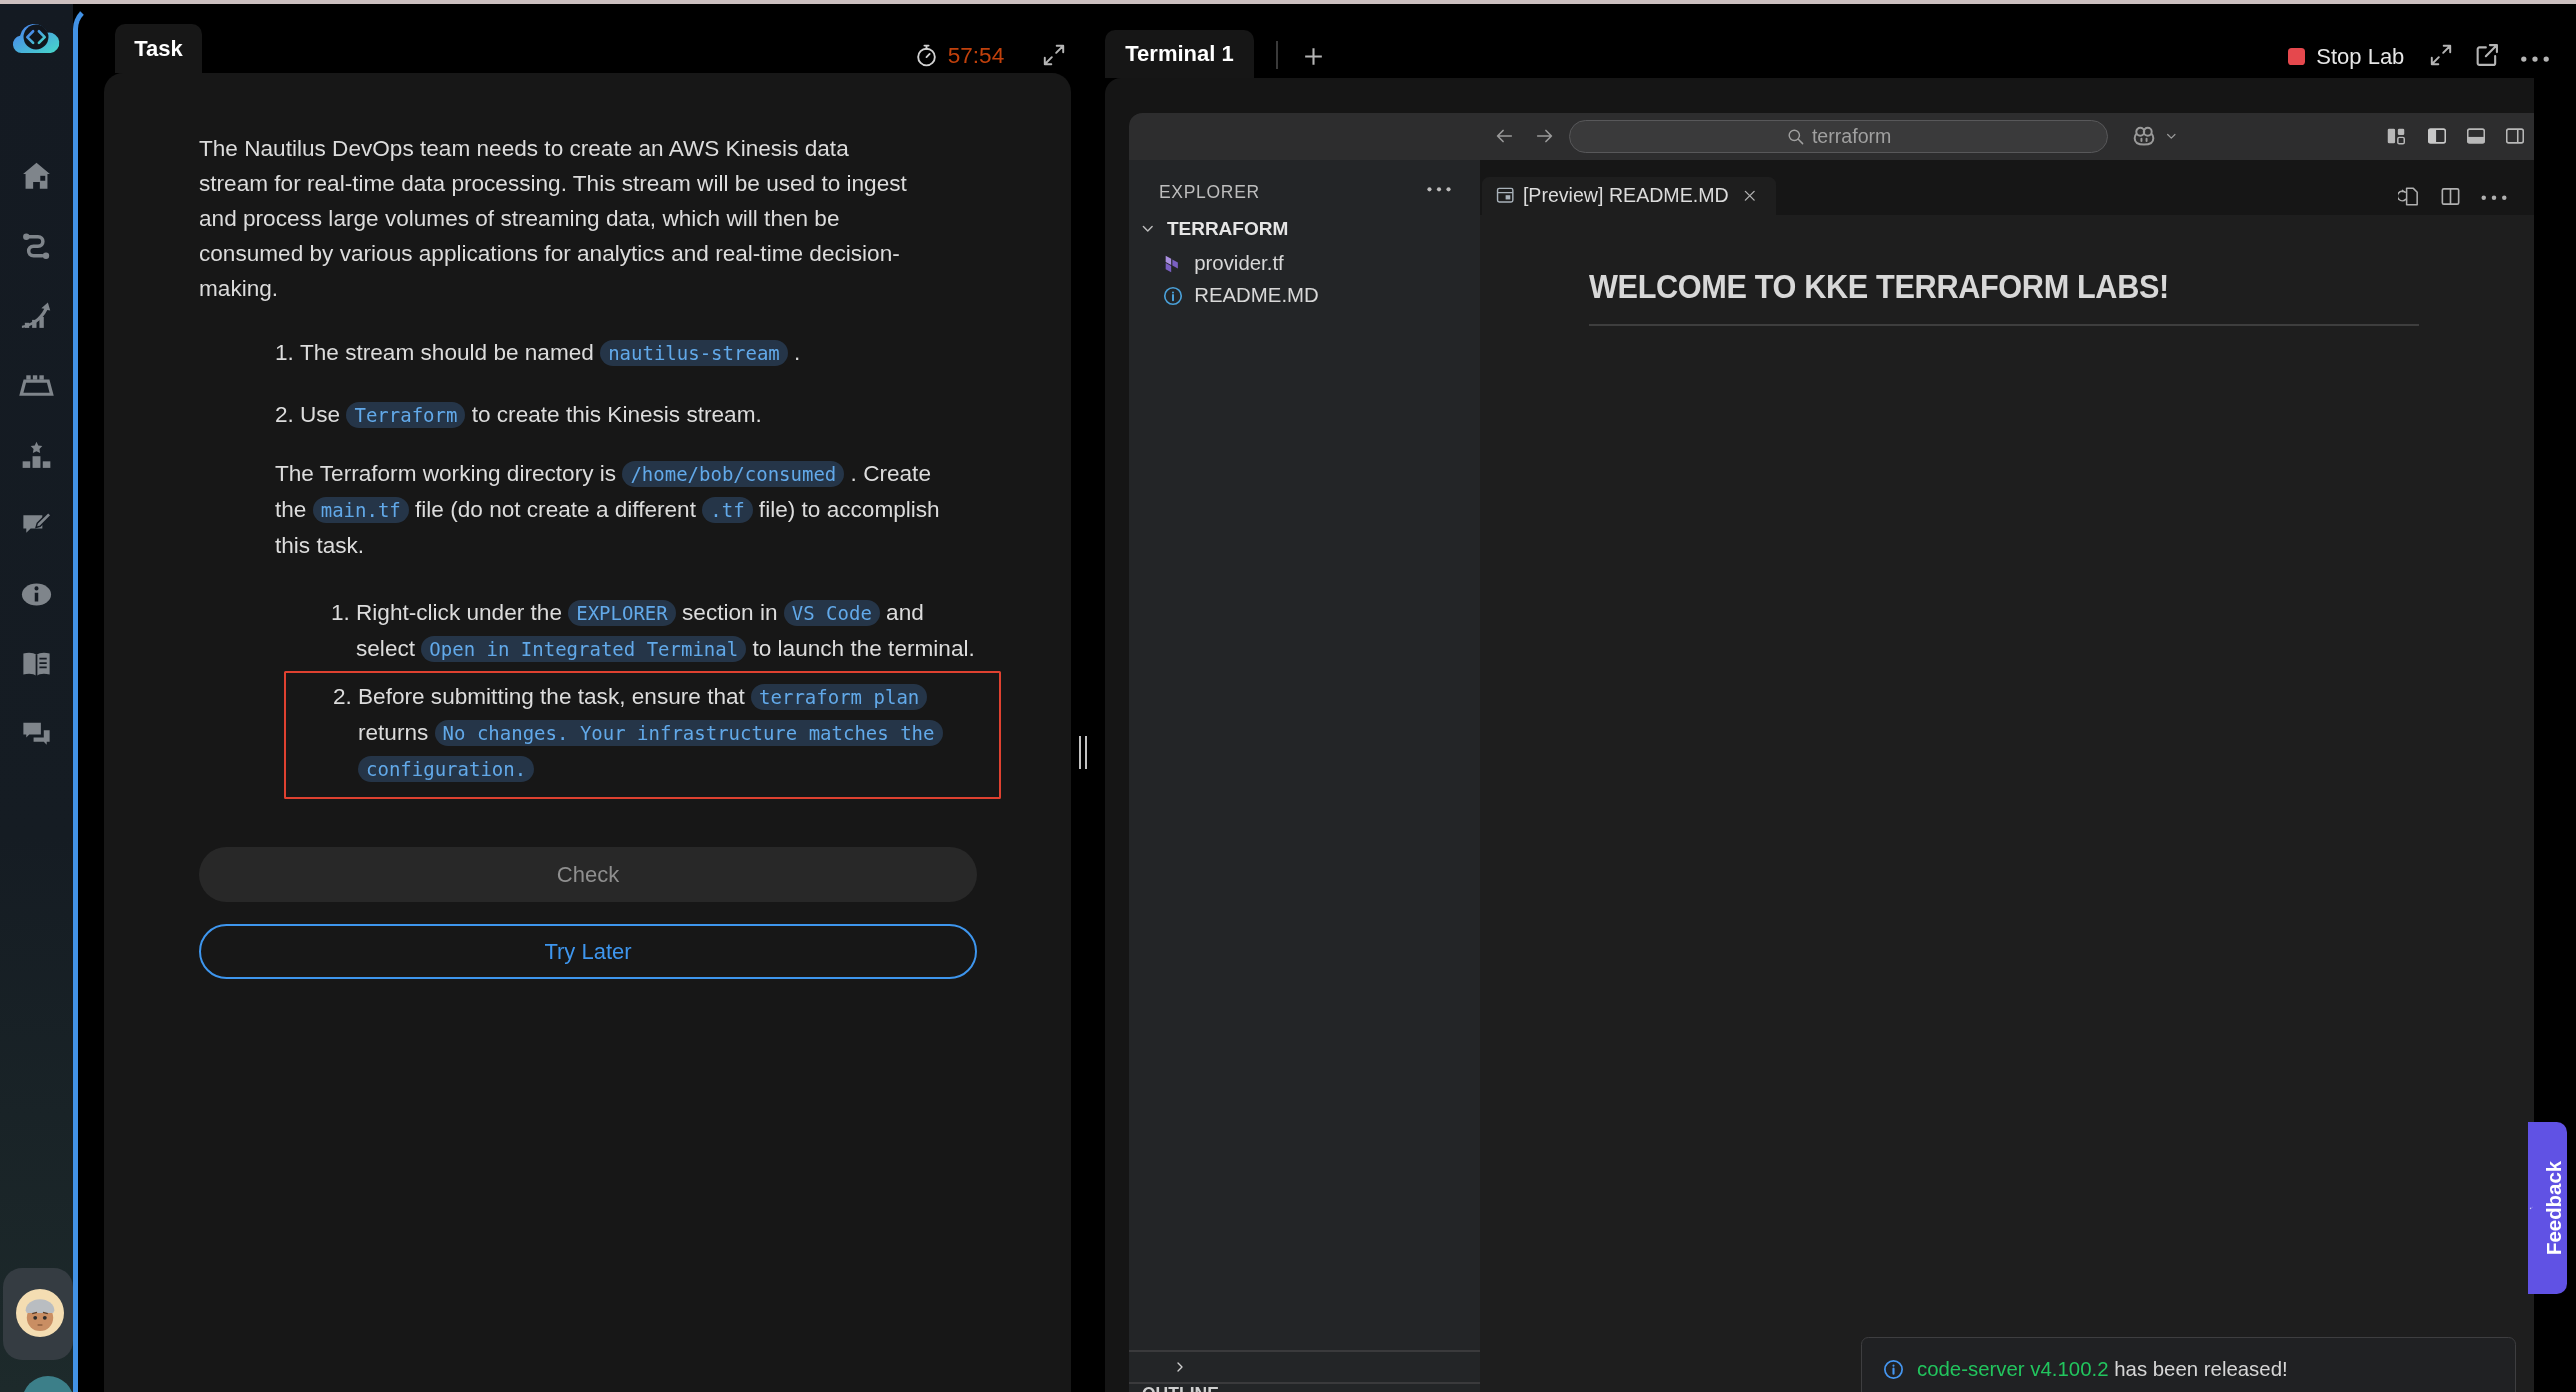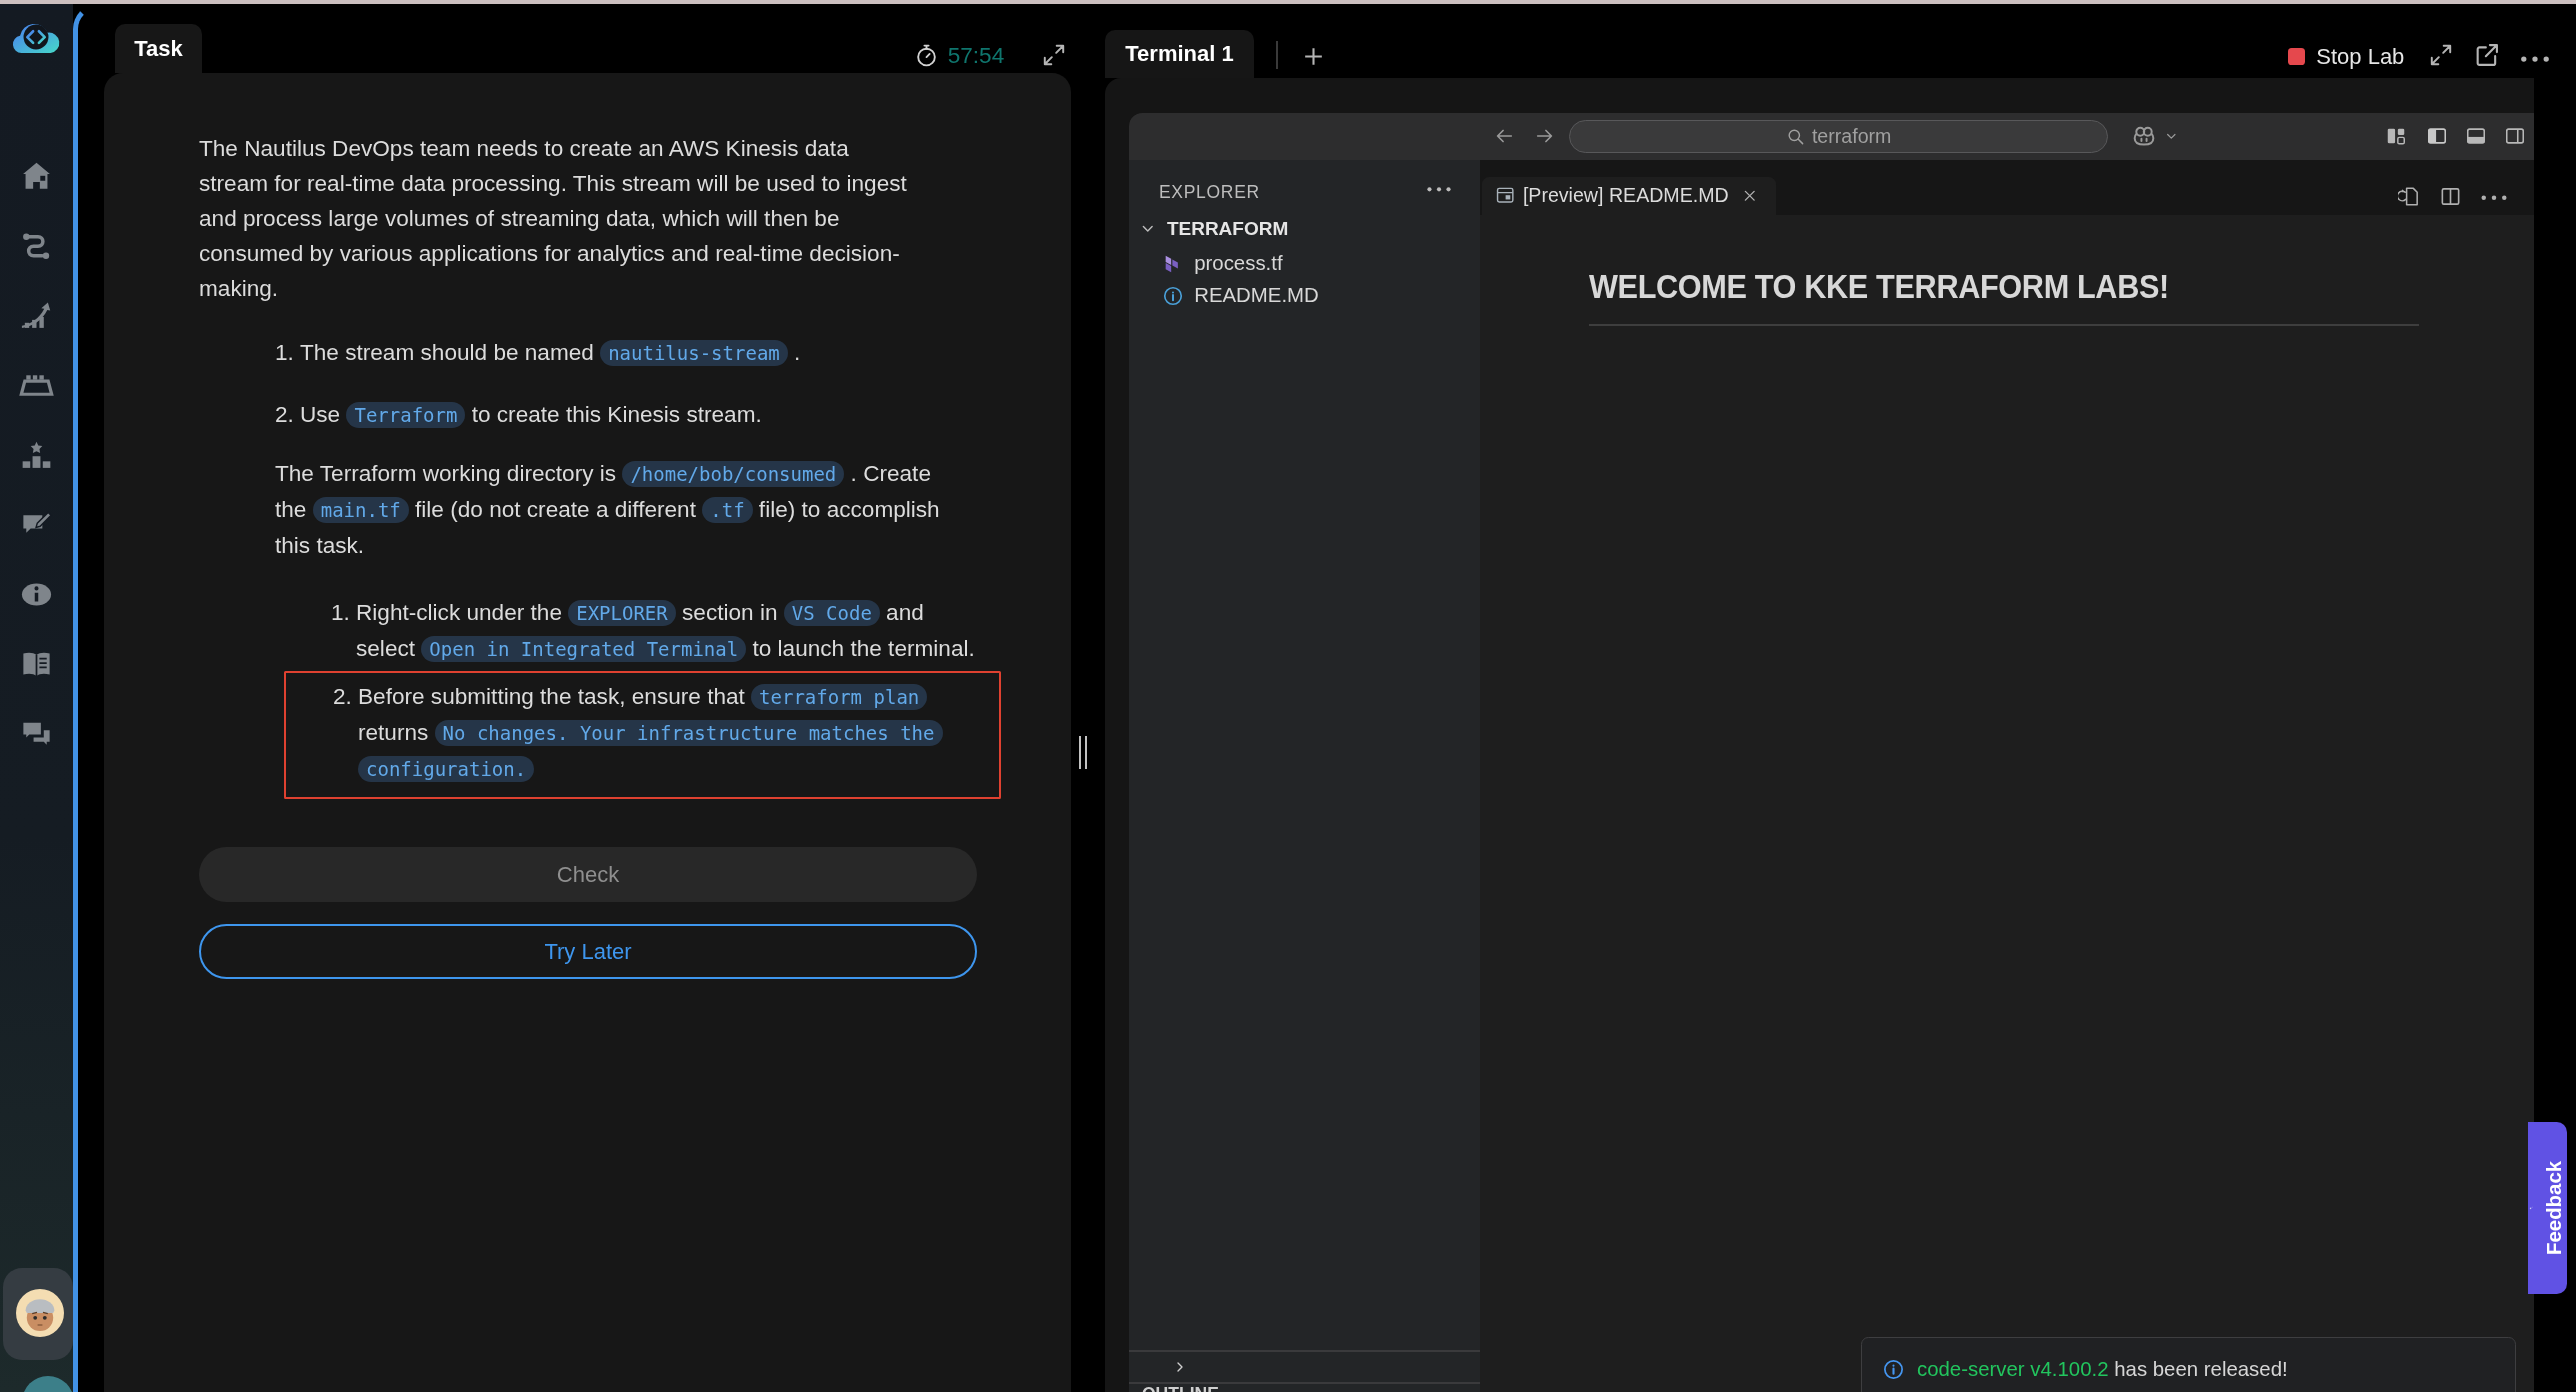--- a/index.html
+++ b/index.html
@@ -16,21 +16,21 @@
   
   .sidebar{left:0;top:4.4px;width:73px;height:1388px;background:linear-gradient(180deg,#141a22 0%,#151c23 60%,#1d2a2b 100%);}
   .side-btn{position:absolute;left:19px;width:35px;height:35px;background:none;border:none;padding:0;cursor:pointer;color:#7f858b;}
   .avatar-box{position:absolute;left:2.9px;top:1264px;width:70px;height:92px;border-radius:19px;background:#353c42;}
   .avatar{position:absolute;left:13px;top:20.4px;width:48px;height:48px;border-radius:50%;background:#f4ddb2;overflow:hidden;}
   .teal-bubble{position:absolute;left:22px;top:1372px;width:52px;height:52px;border-radius:50%;background:#3c7f89;border:none;}
 
   
   .tab{background:#171717;border-radius:10.2px 10.2px 0 0;display:flex;align-items:center;justify-content:center;
        color:#fff;font-size:22px;font-weight:700;}
-  .timer{display:flex;align-items:center;gap:8.7px;color:#0f766e;font-size:22.6px;font-weight:500;}
+  .timer{display:flex;align-items:center;gap:8.7px;color:#c2410c;font-size:22.6px;font-weight:500;}
   .iconbtn{background:none;border:none;padding:0;cursor:pointer;color:#b5b5b5;}
   .stoplab{display:flex;align-items:center;gap:11.6px;color:#e6e6e6;font-size:22px;cursor:pointer;background:none;border:none;}
   .stopsq{width:16.7px;height:16.7px;border-radius:3.6px;background:#e5484d;display:inline-block;}
   .vdiv{width:1.5px;height:28px;background:#3a3a3a;}
 
   
   .task-panel{left:104px;top:73px;width:967px;height:1320px;background:#171717;border-radius:19px 19px 0 0;overflow:hidden;}
   .task-body{position:absolute;left:95px;top:58px;width:778px;color:#dcdcdc;font-size:22.6px;line-height:35px;}
   .chip{font-family:"DejaVu Sans Mono","Liberation Mono",monospace;font-size:19px;color:#62a9e9;background:#253548;
         padding:2.2px 8px;border-radius:13px;-webkit-box-decoration-break:clone;box-decoration-break:clone;}
@@ -342,21 +342,21 @@
             <path d="M6 9l6 6 6-6"></path>
           </svg>
         <span>TERRAFORM</span>
       </div>
       <div class="tree-row" style="left:33px;top:92px;">
         <svg viewBox="0 0 24 24" width="22" height="22">
             <polygon points="4,3 10,6.3 10,13 4,9.7" fill="#a98fe0"></polygon>
             <polygon points="11.3,7 17.3,10.3 17.3,17 11.3,13.7" fill="#7a5fc2"></polygon>
             <polygon points="4,11 10,14.3 10,21 4,17.7" fill="#7a5fc2"></polygon>
           </svg>
-        <span>process.tf</span>
+        <span>provider.tf</span>
       </div>
       <div class="tree-row" style="left:33px;top:124px;">
         <svg viewBox="0 0 24 24" width="22" height="22" fill="none" stroke="#4aa0d8" stroke-width="1.8">
             <circle cx="12" cy="12" r="9"></circle>
             <path d="M12 8.2v.1M12 11v5.5" stroke-linecap="round" stroke-width="2.2"></path>
           </svg>
         <span>README.MD</span>
       </div>
 
       <div class="hline" style="top:1190px;"></div>

